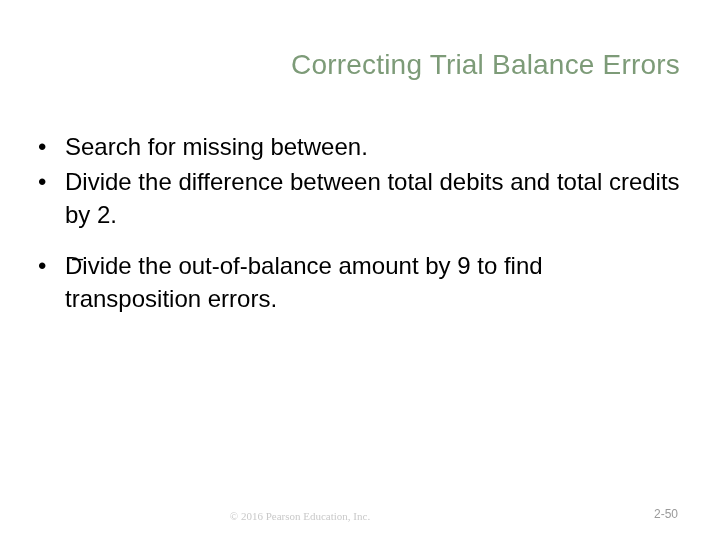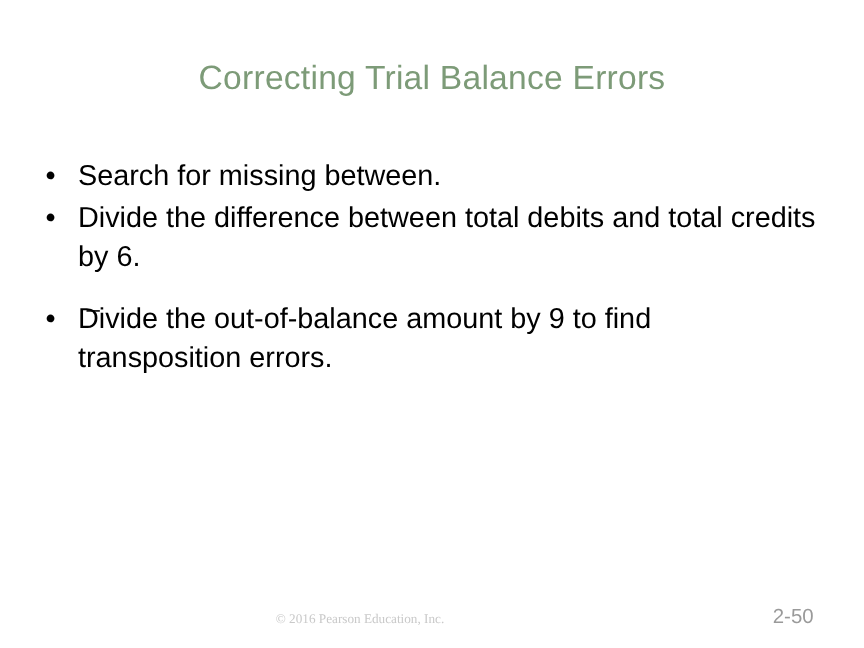--- a/index.html
+++ b/index.html
@@ -21,21 +21,21 @@
     background: #ffffff;
     box-sizing: border-box;
   }
 
   
   .slide-title {
     position: absolute;
     left: 40px;
     top: 48px;
     width: 640px;
-    text-align: center;
+    text-align: right;
     font-size: 28px;
     line-height: 34px;
     color: #7d9b78;
     font-weight: 400;
     letter-spacing: 0.2px;
     white-space: nowrap;
   }
 
   
   .body-block {
@@ -97,21 +97,21 @@
     font-family: "Liberation Serif", serif;
     font-size: 11px;
     line-height: 16px;
     color: #c9c9c9;
   }
 
   .footer-slide-number {
     position: absolute;
     right: 42px;
     top: 506px;
-    font-size: 17px;
+    font-size: 12px;
     line-height: 16px;
     color: #9a9a9a;
     text-align: right;
   }
 </style>
 </head>
 <body>
 
 <div class="slide">
 
@@ -119,21 +119,21 @@
 
   <div class="body-block">
 
     <div class="bullet-l1">
       <span class="marker">•</span>
       <span class="text">Search for missing between.</span>
     </div>
 
     <div class="bullet-l1">
       <span class="marker">•</span>
-      <span class="text">Divide the difference between total debits and total credits by 6.</span>
+      <span class="text">Divide the difference between total debits and total credits by 2.</span>
     </div>
 
     <div class="bullet-l2 gap-before-sub">
       <span class="marker">–</span>
     </div>
 
     <div class="bullet-l1 gap-after-sub">
       <span class="marker">•</span>
       <span class="text">Divide the out-of-balance amount by 9 to find transposition errors.</span>
     </div>

